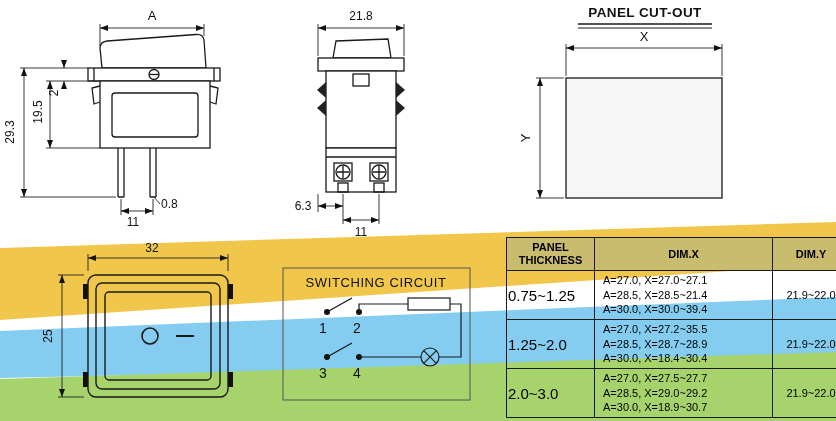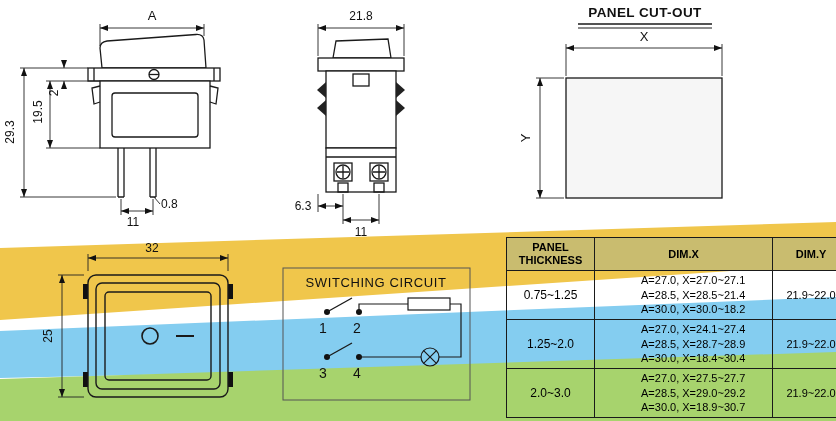--- a/index.html
+++ b/index.html
@@ -21,23 +21,23 @@
     font-size:11px;color:#000;
   }
   table.dimtable th,table.dimtable td{
     border:1px solid #1a1a1a;overflow:hidden;
   }
   table.dimtable thead th{
     height:30px;background:#c9bc6f;font-weight:bold;font-size:11px;
     text-align:center;vertical-align:middle;line-height:1.15;padding:1px 2px;
   }
   table.dimtable tbody tr{height:49px;}
-  td.c-thick{ text-align:center;font-size:12px;background:transparent;}
+  td.c-thick{ text-align:left;font-size:15px;background:transparent;}
   td.c-dimx{ padding:2px 4px 2px 8px;background:transparent;}
-  td.c-dimx div{line-height:1.32;white-space:nowrap;margin-left:38px;}
+  td.c-dimx div{line-height:1.32;white-space:nowrap;}
   td.c-dimy{ text-align:center;font-size:11px;background:transparent;}
 </style>
 </head>
 <body>
 
 <div id="stage">
 
   <svg width="836" height="421" viewBox="0 0 836 421">
     <path d="M0,248 L836,222 L836,264 L0,320 Z" fill="#f0c64b"></path>
     <path d="M0,331 L836,297 L836,360 L0,378 Z" fill="#84cdf0"></path>
@@ -222,28 +222,28 @@
         <th>DIM.X</th>
         <th>DIM.Y</th>
       </tr>
     </thead>
     <tbody>
       <tr>
         <td class="c-thick">0.75~1.25</td>
         <td class="c-dimx">
           <div>A=27.0, X=27.0~27.1</div>
           <div>A=28.5, X=28.5~21.4</div>
-          <div>A=30.0, X=30.0~18.2</div>
+          <div>A=30.0, X=30.0~39.4</div>
         </td>
         <td class="c-dimy">21.9~22.0</td>
       </tr>
       <tr>
         <td class="c-thick">1.25~2.0</td>
         <td class="c-dimx">
-          <div>A=27.0, X=24.1~27.4</div>
+          <div>A=27.0, X=27.2~35.5</div>
           <div>A=28.5, X=28.7~28.9</div>
           <div>A=30.0, X=18.4~30.4</div>
         </td>
         <td class="c-dimy">21.9~22.0</td>
       </tr>
       <tr>
         <td class="c-thick">2.0~3.0</td>
         <td class="c-dimx">
           <div>A=27.0, X=27.5~27.7</div>
           <div>A=28.5, X=29.0~29.2</div>

